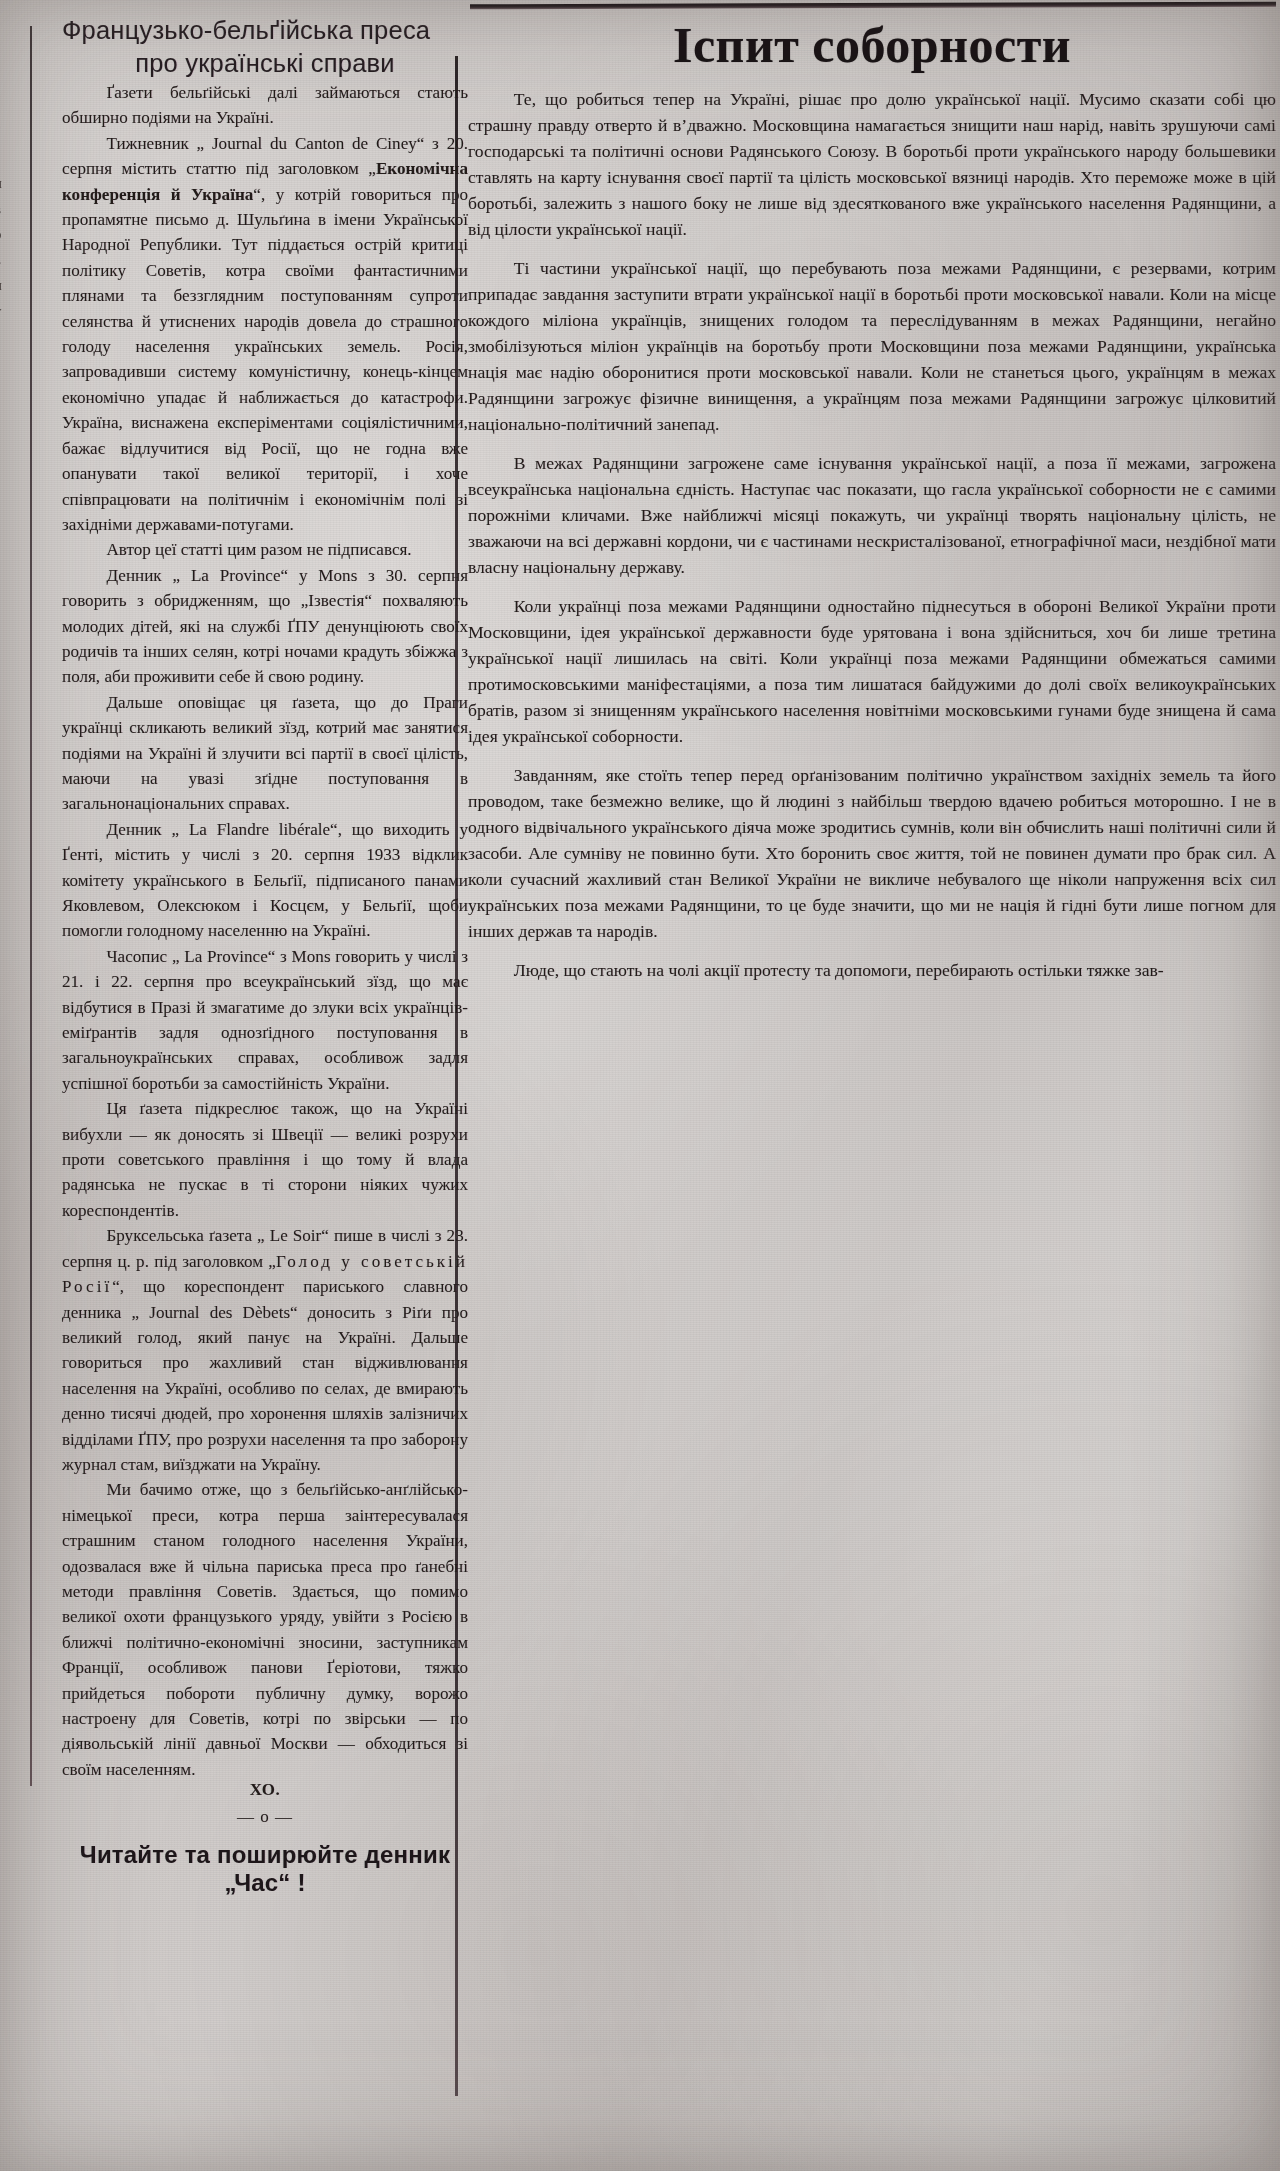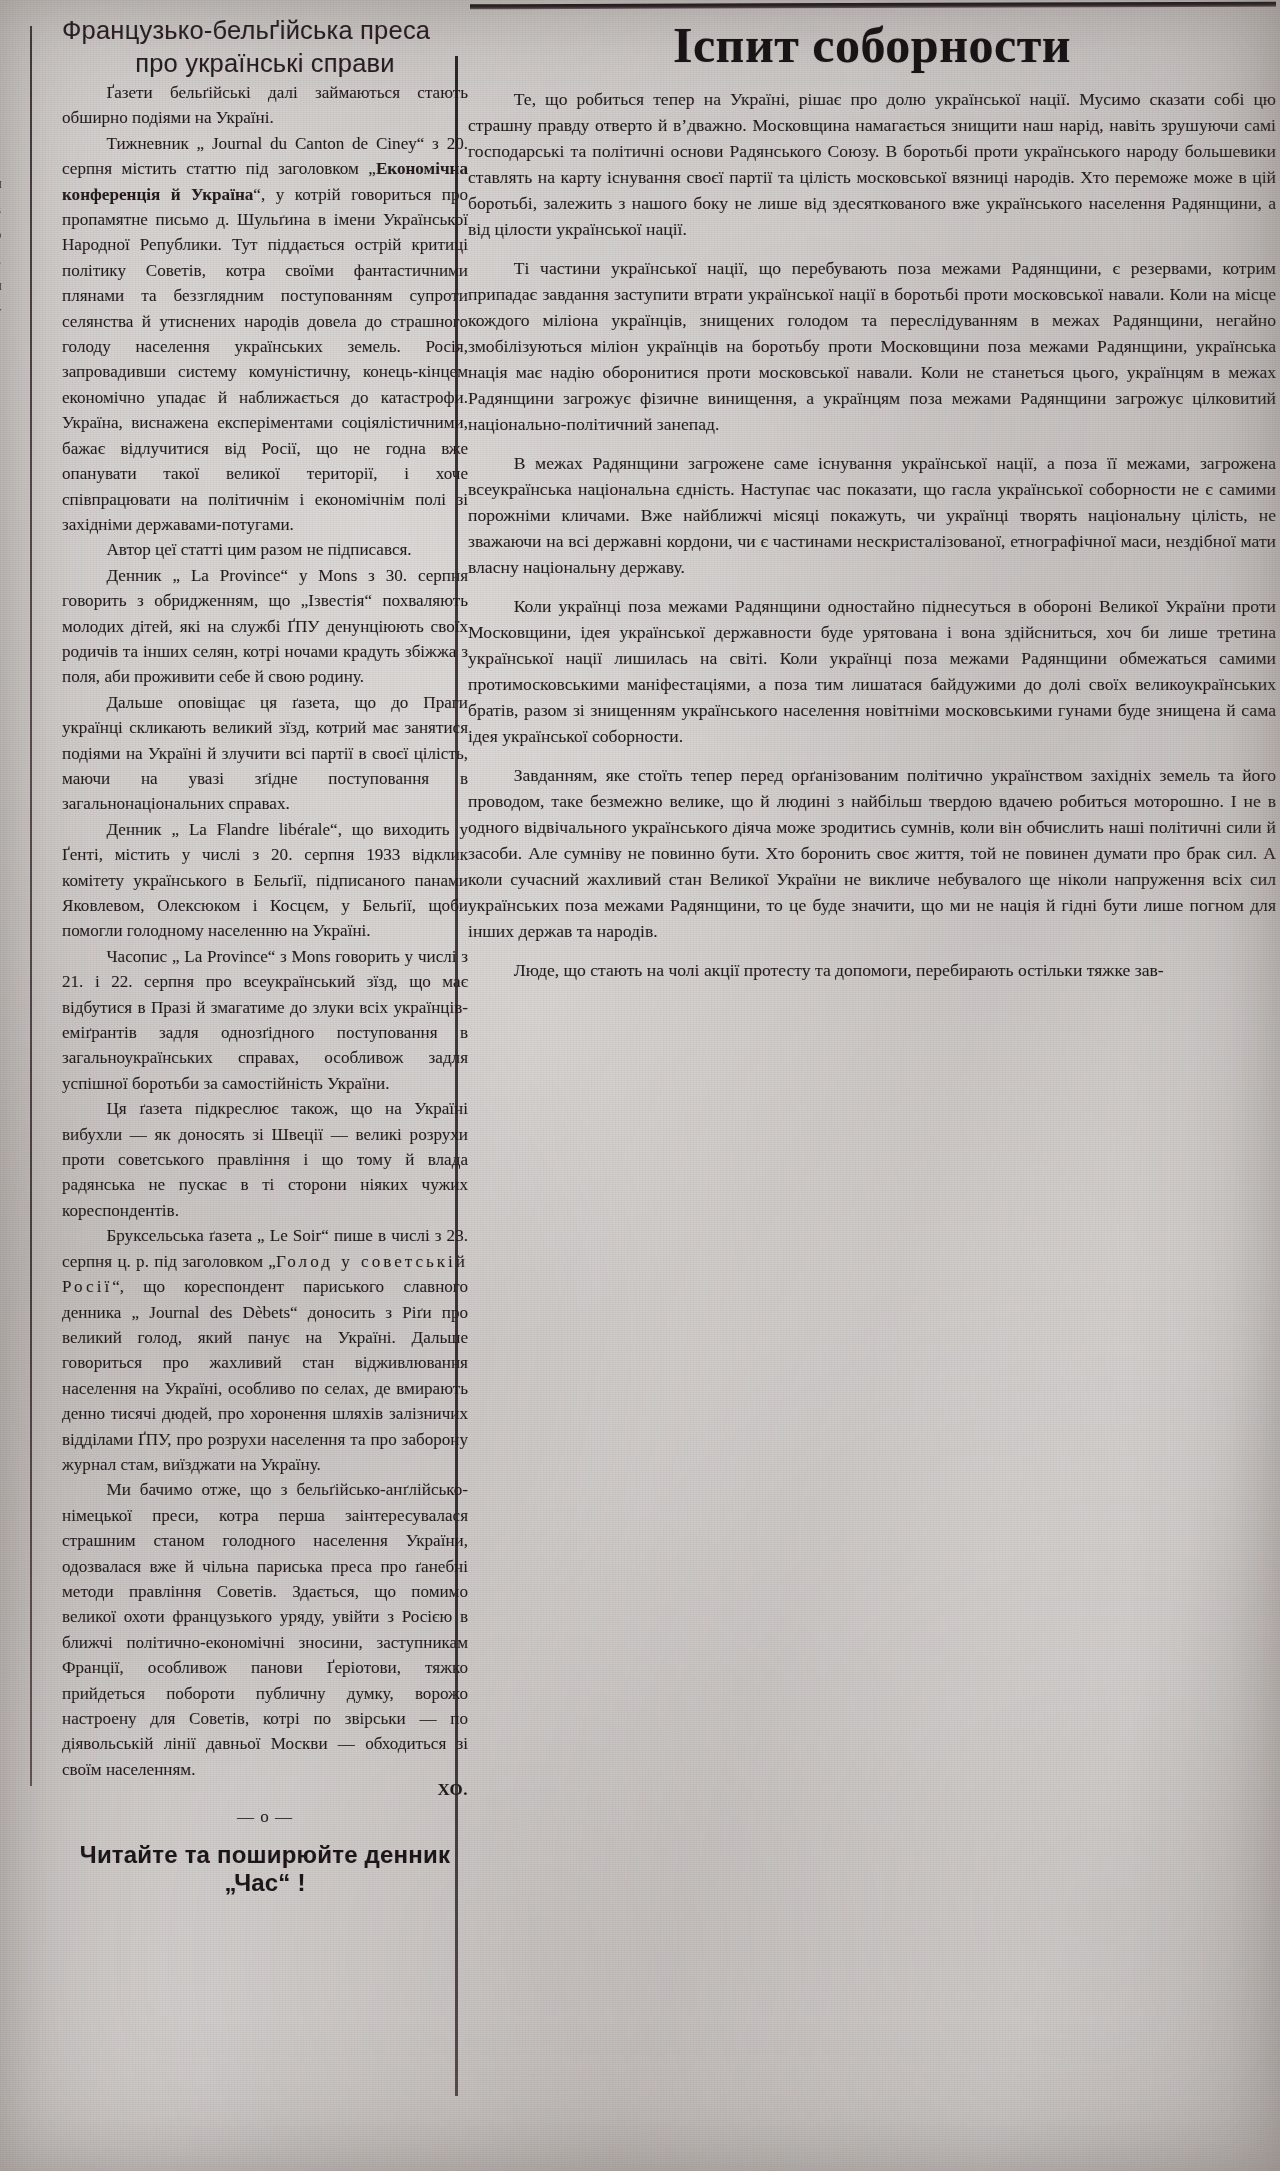--- a/index.html
+++ b/index.html
@@ -109,21 +109,21 @@
   .col-right .body p{
     font-size:17.6px;
     line-height:26.0px;
     margin-bottom:0;
   }
   .col-right .body p.gap{margin-top:13px;}
   .body b{font-weight:700;}
   .body .sp{letter-spacing:3px;font-weight:400;}
 
   .sig{
-    text-align:right;font-weight:700;font-size:17px;
+    text-align:center;font-weight:700;font-size:17px;
     margin-top:-2px;letter-spacing:.5px;
   }
   .divider{
     text-align:center;font-size:17px;letter-spacing:1px;
     margin:7px 0 14px 0;
   }
   .promo{
     font-family:"Liberation Sans",sans-serif;
     font-weight:700;font-size:24px;
     text-align:center;letter-spacing:.2px;

